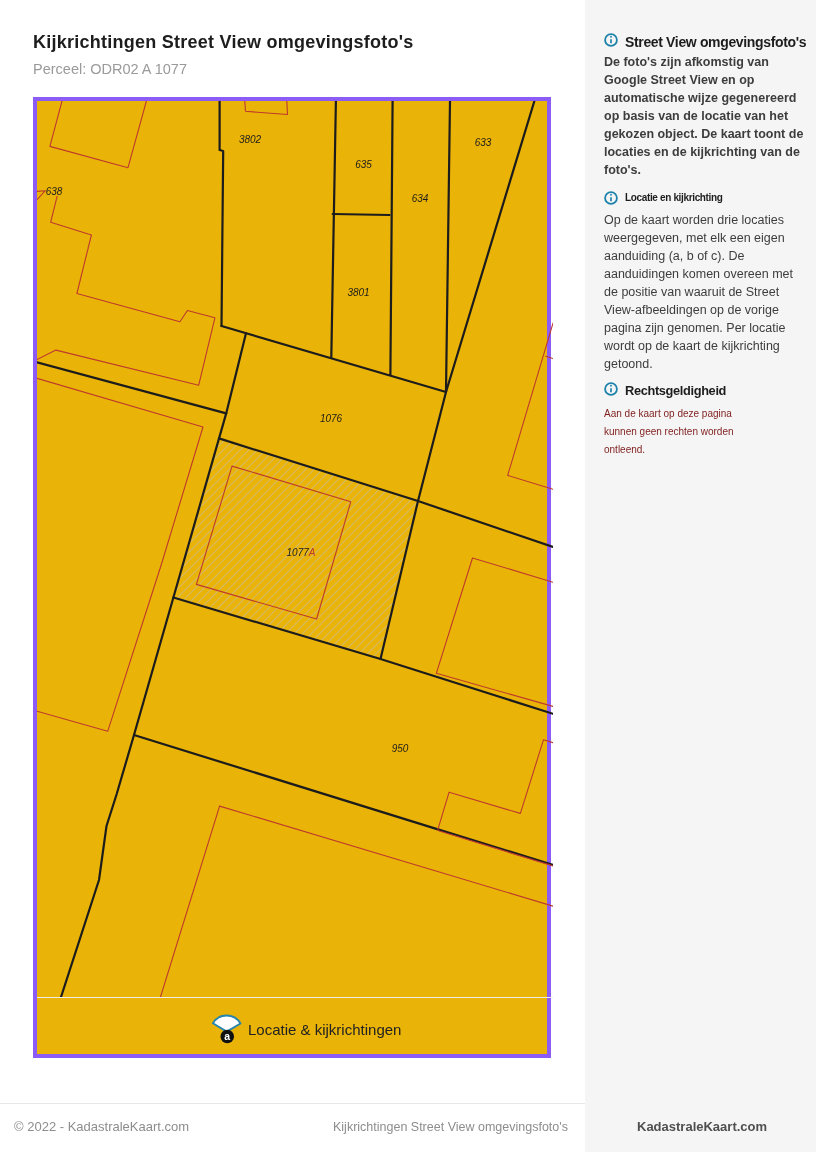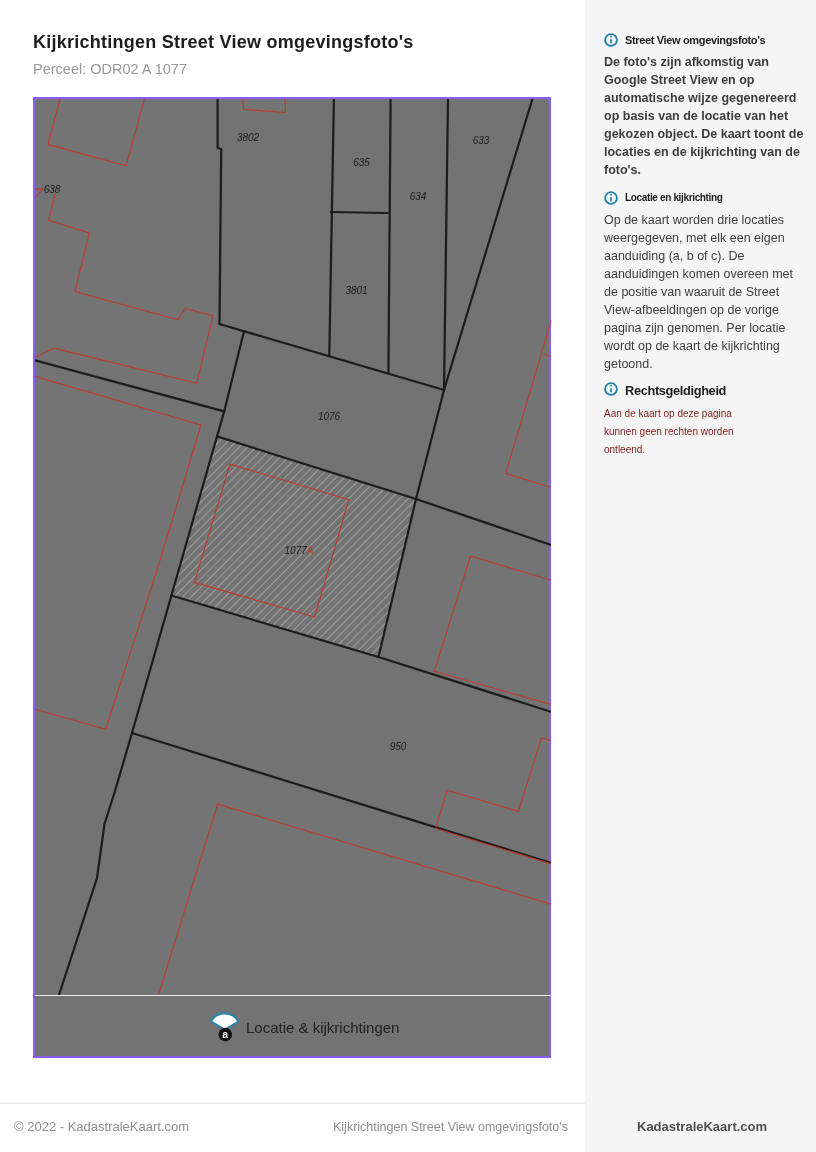--- a/index.html
+++ b/index.html
@@ -9,21 +9,21 @@
 </style>
 </head>
 <body>
 
 <div class="abs" style="left:585px;top:0;width:231px;height:1152px;background:#f5f5f5;"></div>
 
 <div class="abs" style="left:33px;top:32px;font-size:18px;font-weight:bold;color:#1d1d1d;letter-spacing:0.25px;">Kijkrichtingen Street View omgevingsfoto's</div>
 
 <div class="abs" style="left:33px;top:61px;font-size:14.5px;color:#9a9a9a;">Perceel: ODR02 A 1077</div>
 
-<div class="abs" style="left:33px;top:97px;width:518px;height:961px;background:#737373;border:2px solid #8b5cf6;box-sizing:border-box;text-decoration:underline;">
+<div class="abs" style="left:33px;top:97px;width:518px;height:961px;background:#eab308;border:4px solid #8b5cf6;box-sizing:border-box;text-decoration:underline;">
 <svg width="516" height="896" viewBox="0 0 516 896" style="display:block" xmlns="http://www.w3.org/2000/svg">
   <defs>
     <pattern id="hatch" width="6" height="6" patternUnits="userSpaceOnUse" patternTransform="rotate(-45)">
       <line x1="0" y1="0" x2="6" y2="0" stroke="#c0c0c0" stroke-width="1.1"></line>
     </pattern>
   </defs>
   <g fill="none" stroke-linecap="round" stroke-linejoin="round">
 
     <polygon points="182,337.4 381,400 343.5,558 136.4,496.5" fill="url(#hatch)" stroke="none"></polygon>
     <g stroke="#1c1c1c" stroke-width="2.2">
@@ -122,21 +122,21 @@
   <div class="abs" style="left:211px;top:23px;font-size:15px;color:#222222;">Locatie &amp; kijkrichtingen</div>
 </div>
 </div>
 
 <svg class="abs" style="left:604px;top:33px;" width="14" height="14" viewBox="0 0 14 14" xmlns="http://www.w3.org/2000/svg">
   <circle cx="7" cy="7" r="5.9" fill="none" stroke="#1d82aa" stroke-width="1.8"></circle>
   <line x1="7" y1="6.2" x2="7" y2="10.2" stroke="#1d82aa" stroke-width="1.7"></line>
   <circle cx="7" cy="3.8" r="0.95" fill="#1d82aa"></circle>
 </svg>
 
-<div class="abs" style="left:625px;top:34.2px;font-size:11px;font-weight:bold;color:#1d1d1d;letter-spacing:-0.35px;white-space:nowrap;">Street View omgevingsfoto's</div>
+<div class="abs" style="left:625px;top:34.2px;font-size:14px;font-weight:bold;color:#1d1d1d;letter-spacing:-0.35px;white-space:nowrap;">Street View omgevingsfoto's</div>
 
 <div class="abs" style="left:604px;top:52.5px;font-size:12.5px;line-height:18px;color:#3d3d3d;white-space:nowrap;font-weight:bold;">De foto's zijn afkomstig van<br>Google Street View en op<br>automatische wijze gegenereerd<br>op basis van de locatie van het<br>gekozen object. De kaart toont de<br>locaties en de kijkrichting van de<br>foto's.</div>
 
 <svg class="abs" style="left:604px;top:190.5px;" width="14" height="14" viewBox="0 0 14 14" xmlns="http://www.w3.org/2000/svg">
   <circle cx="7" cy="7" r="5.9" fill="none" stroke="#1d82aa" stroke-width="1.8"></circle>
   <line x1="7" y1="6.2" x2="7" y2="10.2" stroke="#1d82aa" stroke-width="1.7"></line>
   <circle cx="7" cy="3.8" r="0.95" fill="#1d82aa"></circle>
 </svg>
 
 <div class="abs" style="left:625px;top:191.6px;font-size:10px;font-weight:bold;color:#1d1d1d;letter-spacing:-0.35px;white-space:nowrap;">Locatie en kijkrichting</div>

